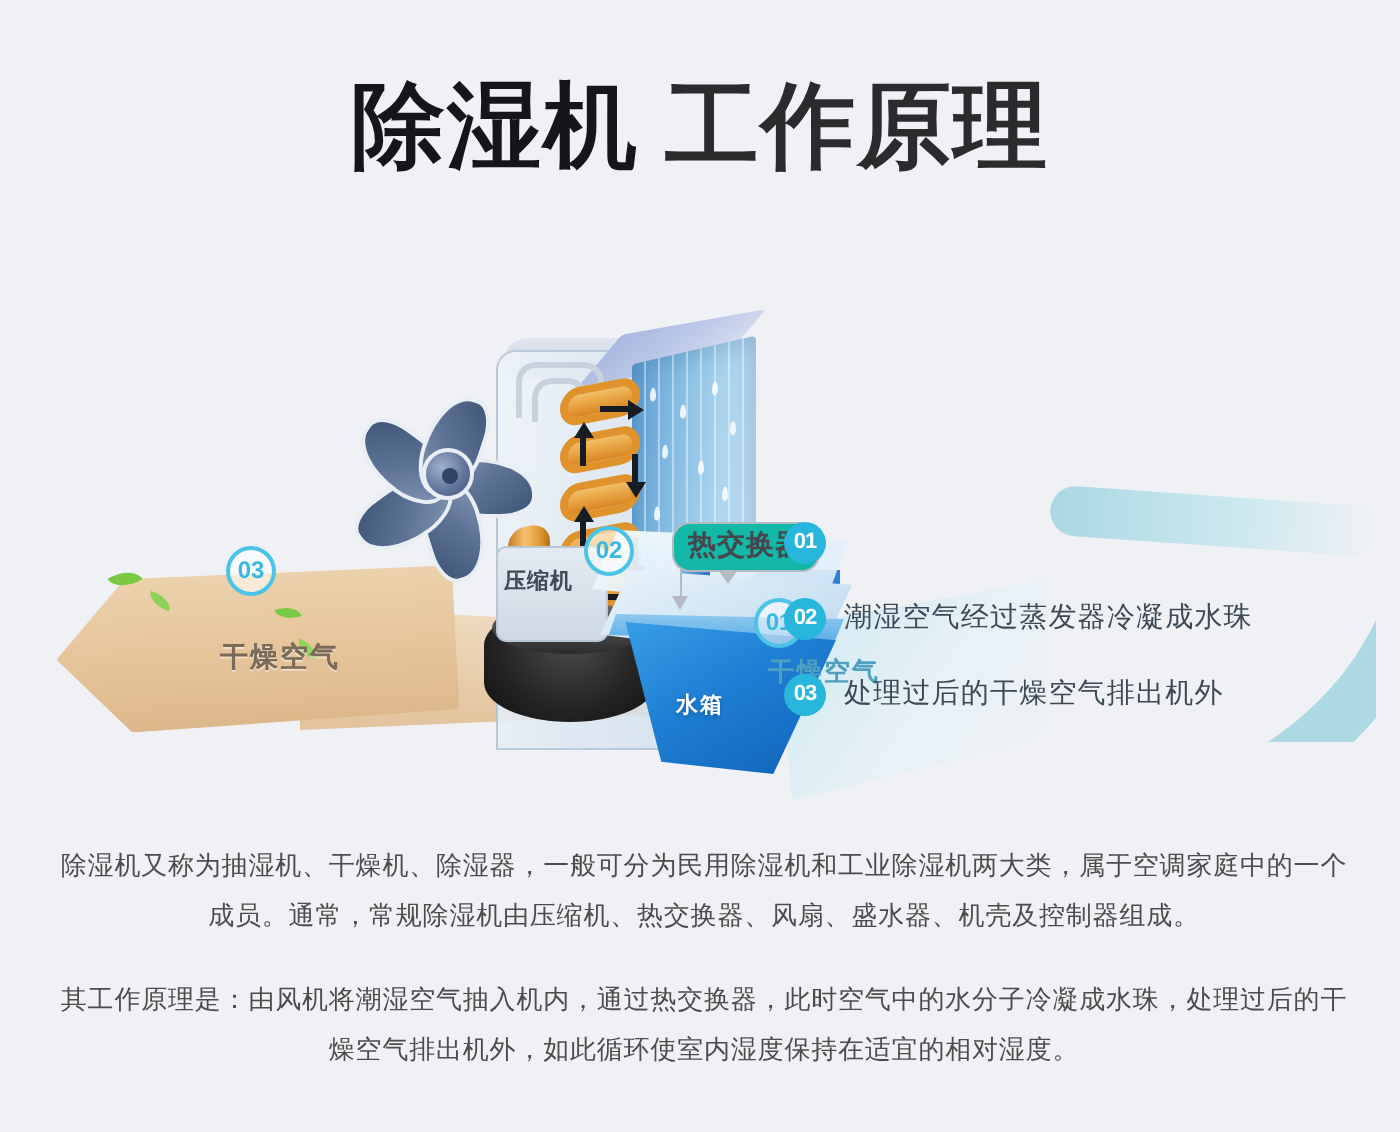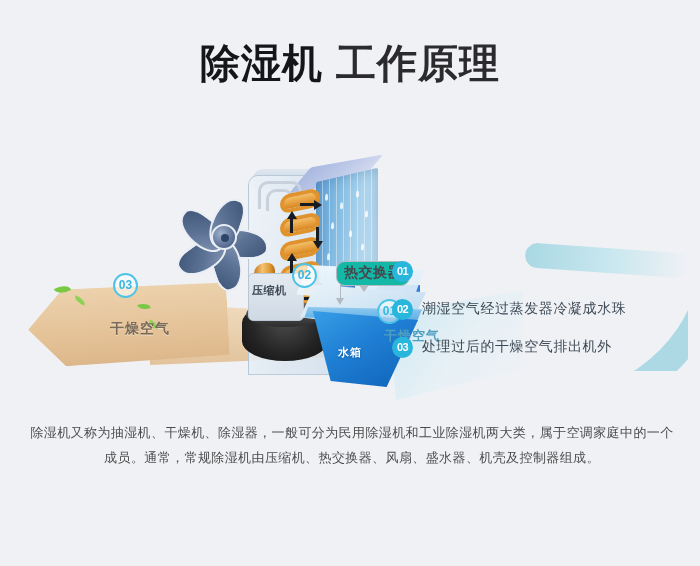--- a/index.html
+++ b/index.html
@@ -14,21 +14,21 @@
     width: 700px; height: 566px;
     background: #f0f1f5;
   }
 
   
   #title {
     position: absolute;
     left: 0; top: 34px;
     width: 700px;
     text-align: center;
-    font-size: 40px;
+    font-size: 47px;
     line-height: 58px;
     font-weight: bold;
     color: #1d1d1f;
     letter-spacing: 1px;
     white-space: nowrap;
   }
   #title .t-part1 { color: #15161a; }
   #title .t-gap { display: inline-block; width: 13px; }
   #title .t-part2 { color: #2b2b2e; }
 
@@ -580,15 +580,16 @@
       <div class="legend-text">潮湿空气经过蒸发器冷凝成水珠</div>
     </div>
     <div class="legend-row">
       <div class="badge-f">03</div>
       <div class="legend-text">处理过后的干燥空气排出机外</div>
     </div>
   </div>
 
   <div id="prose">
     <p class="para">除湿机又称为抽湿机、干燥机、除湿器，一般可分为民用除湿机和工业除湿机两大类，属于空调家庭中的一个成员。通常，常规除湿机由压缩机、热交换器、风扇、盛水器、机壳及控制器组成。</p>
+    <p class="para">其工作原理是：由风机将潮湿空气抽入机内，通过热交换器，此时空气中的水分子冷凝成水珠，处理过后的干燥空气排出机外，如此循环使室内湿度保持在适宜的相对湿度。</p>
   </div>
 
 </div>
 
 </body></html>

